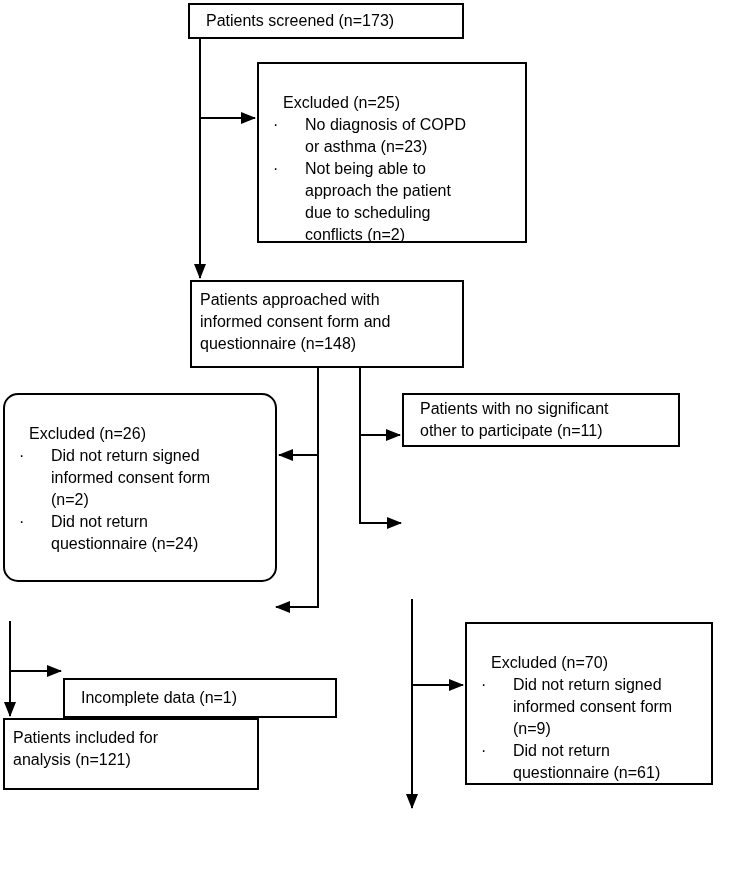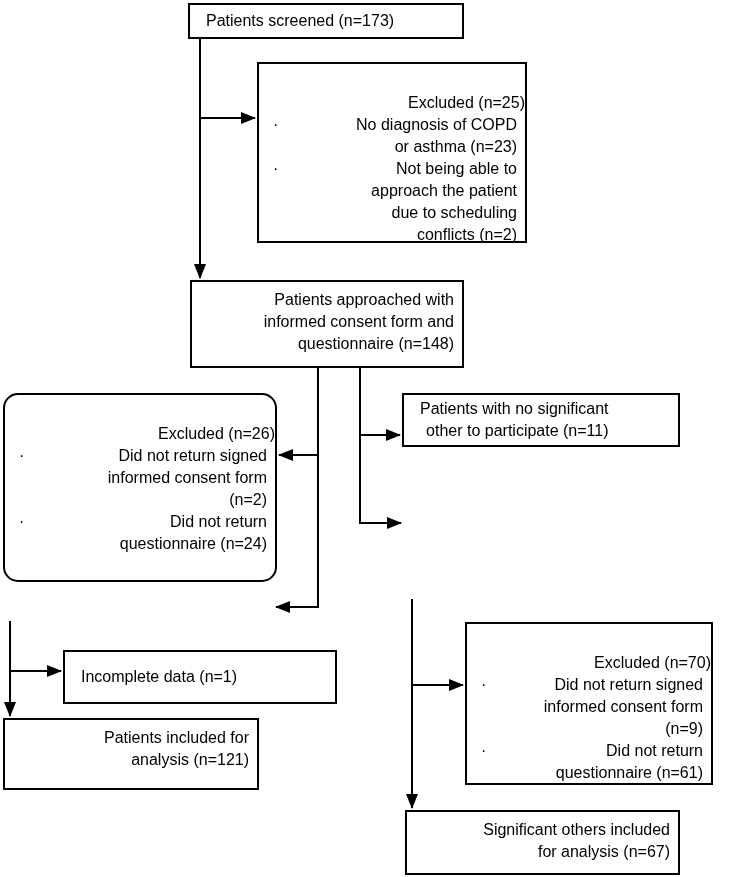--- a/index.html
+++ b/index.html
@@ -17,21 +17,20 @@
   .connectors {
     position: absolute;
     left: 0; top: 0;
     width: 739px; height: 877px;
   }
   .box {
     position: absolute;
     box-sizing: border-box;
     border: 2px solid #000000;
     background: #ffffff;
-    text-align: right;
   }
   .vcenter {
     display: flex;
     align-items: center;
   }
   .label {
     display: block;
     white-space: pre-line;
   }
   .padlabel { padding: 7px 8px 0 8px; }
@@ -119,21 +118,21 @@
     </div>
   </div>
 
   <div class="box vcenter" style="left:402px; top:393px; width:278px; height:54px;">
     <span class="label">Patients with no significant
 other to participate (n=11)</span>
   </div>
 
 
 
-  <div class="box vcenter" style="left:63px; top:650px; width:274px; height:54px;">
+  <div class="box vcenter" style="left:63px; top:678px; width:274px; height:40px;">
     <span class="label">Incomplete data (n=1)</span>
   </div>
 
   <div class="box listbox" style="left:465px; top:622px; width:248px; height:163px;">
     <div class="box-title">Excluded (n=70)</div>
     <div class="bullet">
       <span class="dot">·</span>
       <span class="label">Did not return signed
 informed consent form
 (n=9)</span>
@@ -143,18 +142,14 @@
       <span class="label">Did not return
 questionnaire (n=61)</span>
     </div>
   </div>
 
   <div class="box" style="left:3px; top:718px; width:256px; height:72px;">
     <span class="label padlabel">Patients included for
 analysis (n=121)</span>
   </div>
 
-  <div class="box" style="left:405px; top:810px; width:275px; height:65px;">
-    <span class="label padlabel">Significant others included
-for analysis (n=67)</span>
-  </div>
 
 </div>
 
 </body></html>

